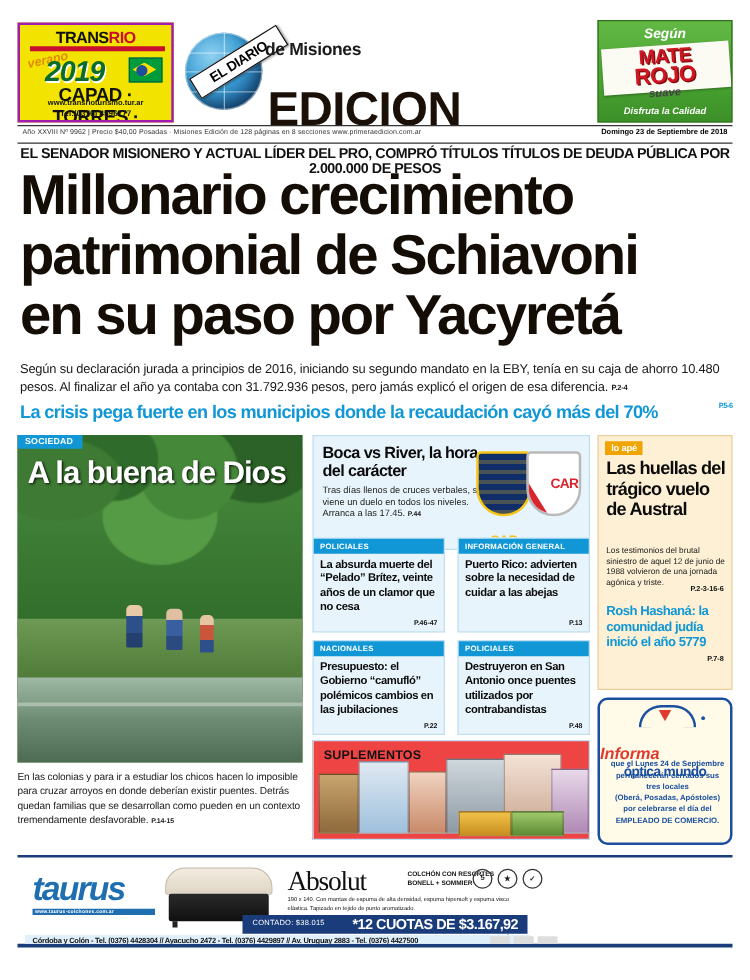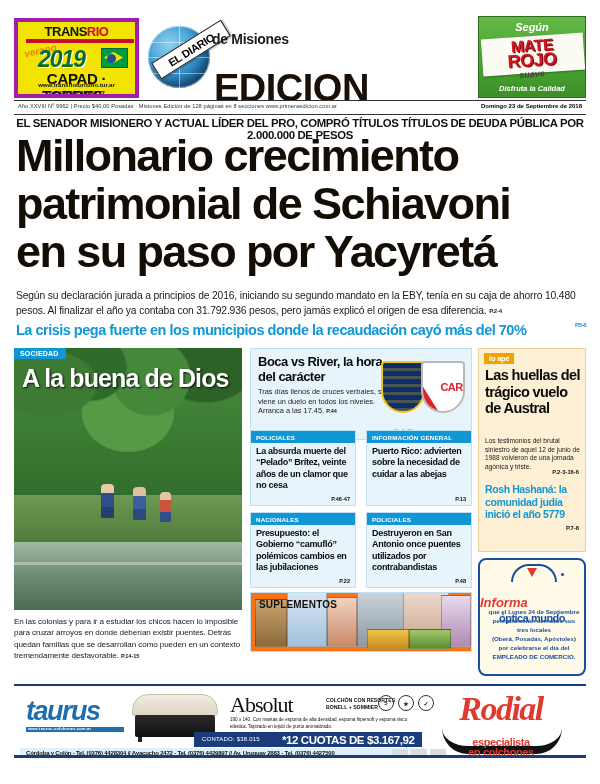--- a/index.html
+++ b/index.html
@@ -1,21 +1,21 @@
 <!DOCTYPE html>
 <html><head>
 <meta charset="utf-8">
 <style>
   html,body{margin:0;padding:0;background:#ffffff;}
   body{width:600px;height:784px;font-family:"Liberation Sans",sans-serif;color:#000;overflow:hidden;}
   .page{position:relative;width:600px;height:784px;background:#fff;}
 
   
   .masthead{position:absolute;left:0;top:14px;width:600px;height:88px;}
-  .transrio{position:absolute;left:14px;top:4px;width:125px;height:80px;background:#f2e400;border:4px solid #a21caf;box-sizing:border-box;overflow:hidden;}
+  .transrio{position:absolute;left:14px;top:4px;width:125px;height:80px;background:#f2e400;border:2px solid #a21caf;box-sizing:border-box;overflow:hidden;}
   .tr-top{position:absolute;left:0;top:2px;width:100%;text-align:center;font-weight:bold;font-size:13px;letter-spacing:-0.5px;}
   .tr-top .blk{color:#111;}
   .tr-top .red{color:#c8102e;}
   .tr-bar{position:absolute;left:8px;top:17px;width:108px;height:4px;background:#c8102e;}
   .tr-verano{position:absolute;left:6px;top:23px;font-size:10px;font-style:italic;font-weight:bold;color:#e08a00;transform:rotate(-12deg);}
   .tr-year{position:absolute;left:20px;top:24px;font-size:23px;font-weight:bold;color:#0a6b2e;font-style:italic;letter-spacing:-1px;text-shadow:1px 1px 0 #fff;}
   .tr-flag{position:absolute;right:7px;top:26px;width:25px;height:18px;background:#009b3a;border:1px solid #064;}
   .tr-flag:after{content:"";position:absolute;left:5px;top:5px;width:9px;height:9px;background:#1d4f9c;border-radius:50%;}
   .tr-flag:before{content:"";position:absolute;left:2px;top:3px;width:19px;height:11px;background:#ffdf00;transform:skewX(0);clip-path:polygon(50% 0,100% 50%,50% 100%,0 50%);}
   .tr-cities{position:absolute;left:0;top:48px;width:100%;text-align:center;font-size:15px;font-weight:bold;color:#111;letter-spacing:-0.3px;}
@@ -93,21 +93,21 @@
   .crest-boca span{position:absolute;left:0;top:20px;width:100%;text-align:center;font-size:11px;font-weight:bold;color:#f5c518;letter-spacing:-0.5px;margin-top:44px;}
   .crest-river{position:absolute;right:6px;top:12px;width:44px;height:52px;background:#fff;border:2px solid #b9b9b9;border-radius:4px 4px 22px 22px;box-sizing:border-box;overflow:hidden;}
   .crest-river:before{content:"";position:absolute;left:-16px;top:-8px;width:20px;height:82px;background:#d9262e;transform:rotate(-32deg);}
   .crest-river span{position:absolute;left:12px;top:18px;width:100%;text-align:center;font-size:11px;font-weight:bold;color:#d9262e;letter-spacing:-0.5px;}
 
   .minibox{position:absolute;width:106px;height:76px;background:#e8f4fc;border:1px solid #bfdff2;box-sizing:border-box;}
   .mb-lbl{position:absolute;left:0;top:0;width:100%;background:#1197d6;color:#fff;font-size:6.2px;font-weight:bold;padding:2.5px 0 2.5px 5px;box-sizing:border-box;letter-spacing:0.2px;}
   .mb-tx{position:absolute;left:5px;top:15px;width:96px;font-size:9px;font-weight:bold;line-height:11.4px;color:#0b0b0b;letter-spacing:-0.3px;}
   .mb-pg{position:absolute;right:5px;bottom:3px;font-size:5.6px;font-weight:bold;color:#111;}
 
-  .suplbox{position:absolute;left:0;top:244px;width:222px;height:60px;background:#f97316;border:1px solid #bfdff2;box-sizing:border-box;overflow:hidden;}
+  .suplbox{position:absolute;left:0;top:244px;width:222px;height:80px;background:#ef4444;border:1px solid #bfdff2;box-sizing:border-box;overflow:hidden;}
   .supl-t{position:absolute;left:8px;top:6px;font-size:10px;font-weight:bold;color:#111;letter-spacing:0.2px;z-index:3;}
   .mag{position:absolute;bottom:4px;border:1px solid rgba(0,0,0,.25);}
 
   
   .rightcol{position:absolute;left:478px;top:348px;width:108px;}
   .orangebox{position:absolute;left:0;top:0;width:108px;height:204px;background:#fdf0d4;border:1px solid #e8cf9c;box-sizing:border-box;}
   .ob-lbl{position:absolute;left:5px;top:4px;background:#f0a400;color:#fff;font-size:7.5px;font-weight:bold;padding:1px 5px;letter-spacing:-0.2px;}
   .ob-h{position:absolute;left:6px;top:18px;width:98px;font-size:14.5px;font-weight:bold;line-height:16.5px;color:#0b0b0b;letter-spacing:-0.6px;}
   .ob-t{position:absolute;left:6px;top:88px;width:98px;font-size:6.6px;line-height:8.6px;color:#1a1a1a;}
   .ob-pg{position:absolute;right:6px;top:120px;font-size:5.8px;font-weight:bold;color:#111;}
@@ -349,21 +349,15 @@
 
     <div class="addrband">
       <span class="addr">Córdoba y Colón - Tel. (0376) 4428304 // Ayacucho 2472 - Tel. (0376) 4429897 // Av. Uruguay 2883 - Tel. (0376) 4427500</span>
     </div>
     <div class="cards">
       <div class="card"></div>
       <div class="card"></div>
       <div class="card"></div>
     </div>
 
-    <div class="rodial">
-      <div class="rod-name">Rodial</div>
-      <div class="rod-swoosh"></div>
-      <div class="rod-sub1">especialista</div>
-      <div class="rod-sub2">en colchones</div>
-    </div>
   </div>
 
 </div>
 
 </body></html>

